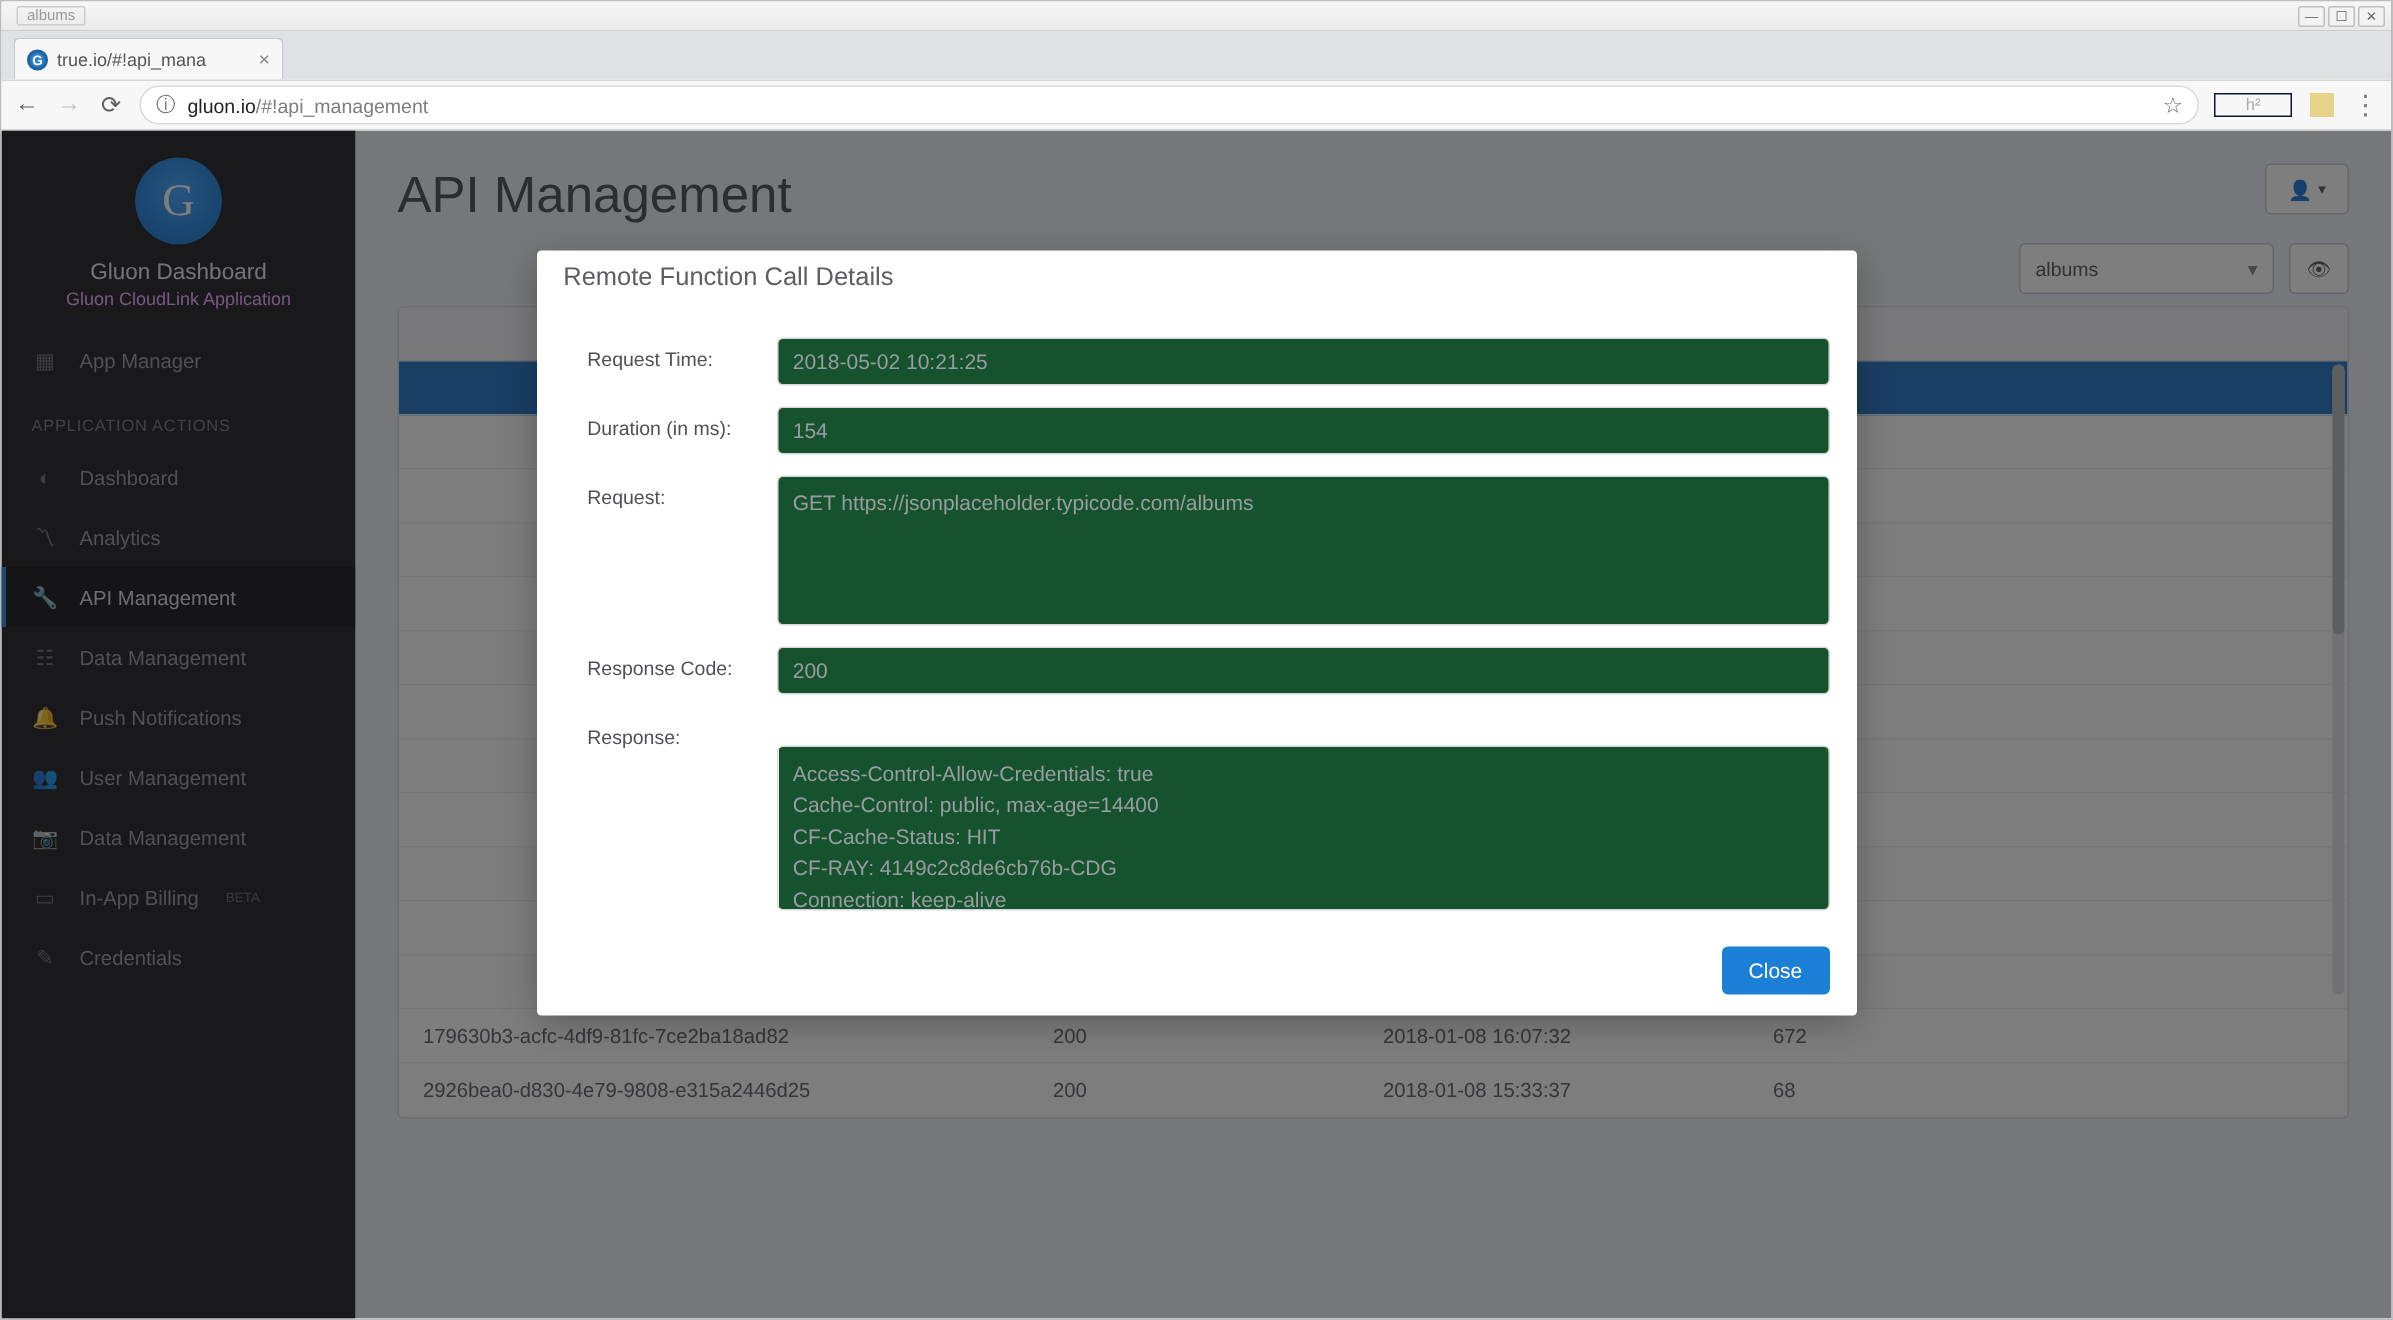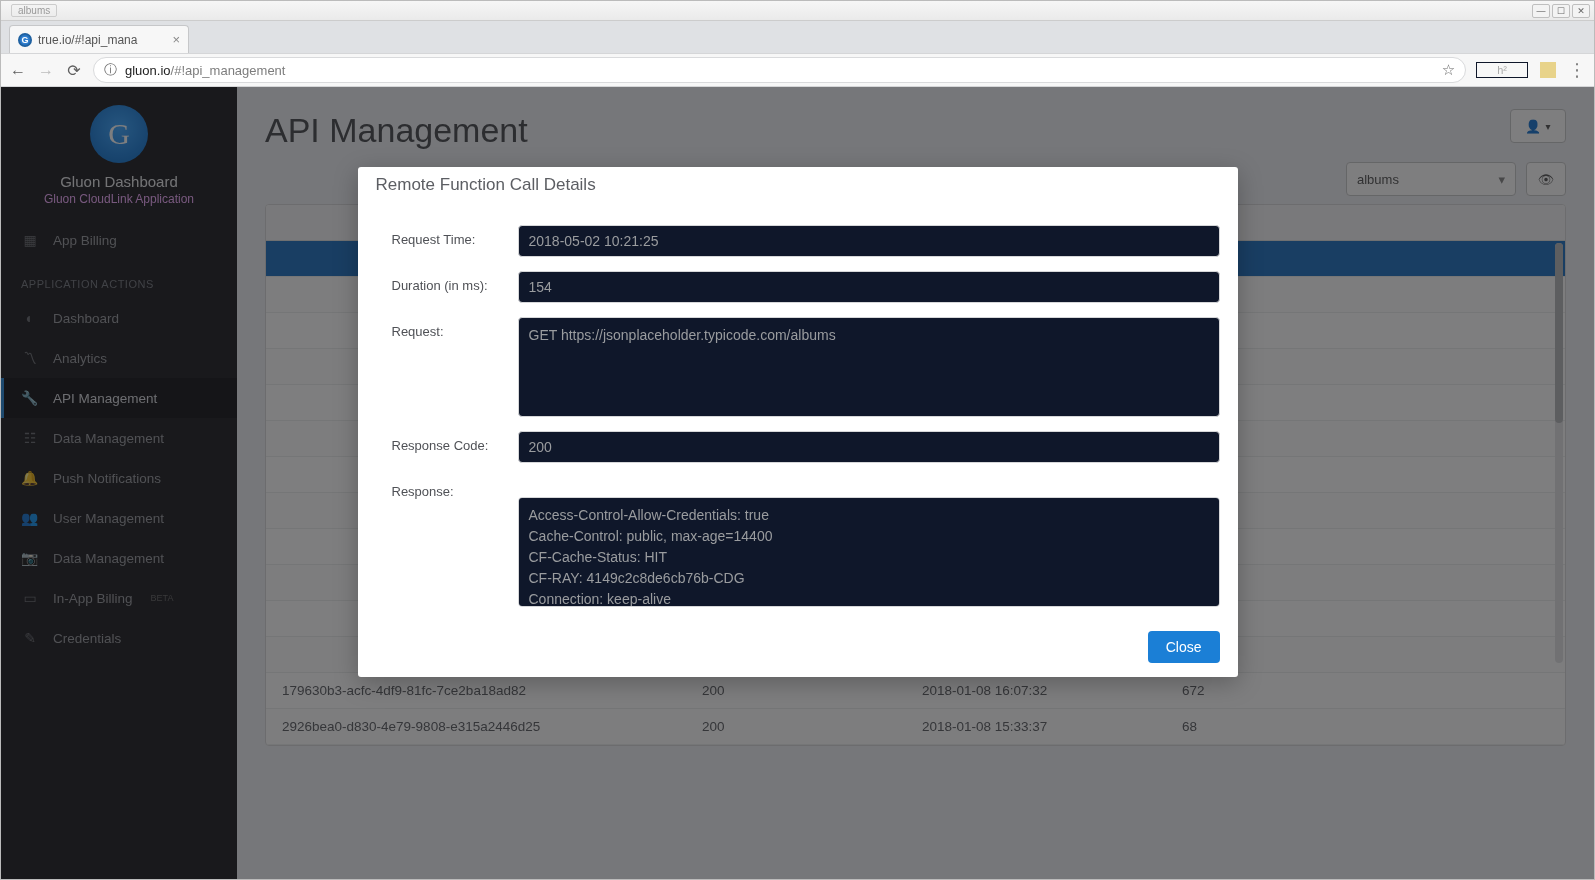--- a/index.html
+++ b/index.html
@@ -288,21 +288,21 @@
     width: 110px;
     font-size: 13px;
     color: #4f5156;
     padding-top: 7px;
     margin-left: 16px;
   }
   .form-input {
     flex: 1;
     border: 1px solid #d6d7d9;
     border-radius: 4px;
-    background: #0f172a;
+    background: #14532d;
     padding: 7px 10px;
     font-size: 14px;
     color: #9a9c9f;
     font-family: inherit;
     resize: none;
   }
   textarea.form-input { min-height: 100px; line-height: 1.5; }
   textarea.form-input.tall { min-height: 110px; margin-top: 20px; }
 
   .modal-footer {
@@ -363,21 +363,21 @@
 
     <div class="sidebar">
       <div class="brand">
         <div class="brand-logo">G</div>
         <div class="brand-title">Gluon Dashboard</div>
         <div class="brand-sub">Gluon CloudLink Application</div>
       </div>
 
       <div class="side-item">
         <span class="s-icon">▦</span>
-        <span>App Billing</span>
+        <span>App Manager</span>
       </div>
 
       <div class="side-heading">APPLICATION ACTIONS</div>
 
       <div class="side-item">
         <span class="s-icon">◐</span>
         <span>Dashboard</span>
       </div>
       <div class="side-item">
         <span class="s-icon">〽</span>

